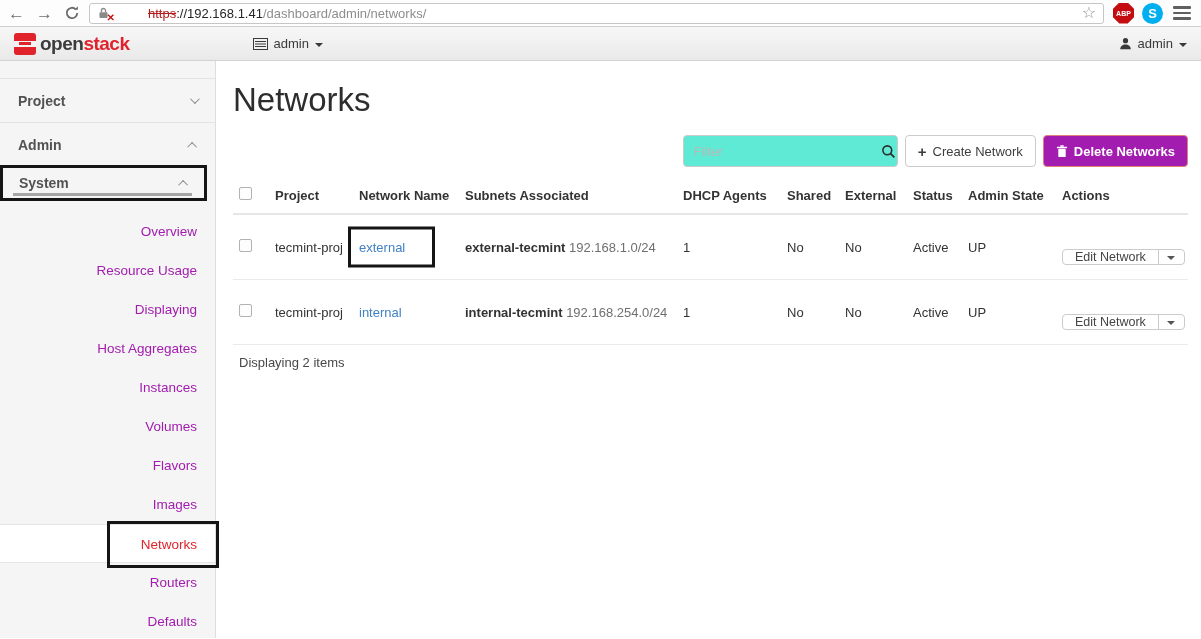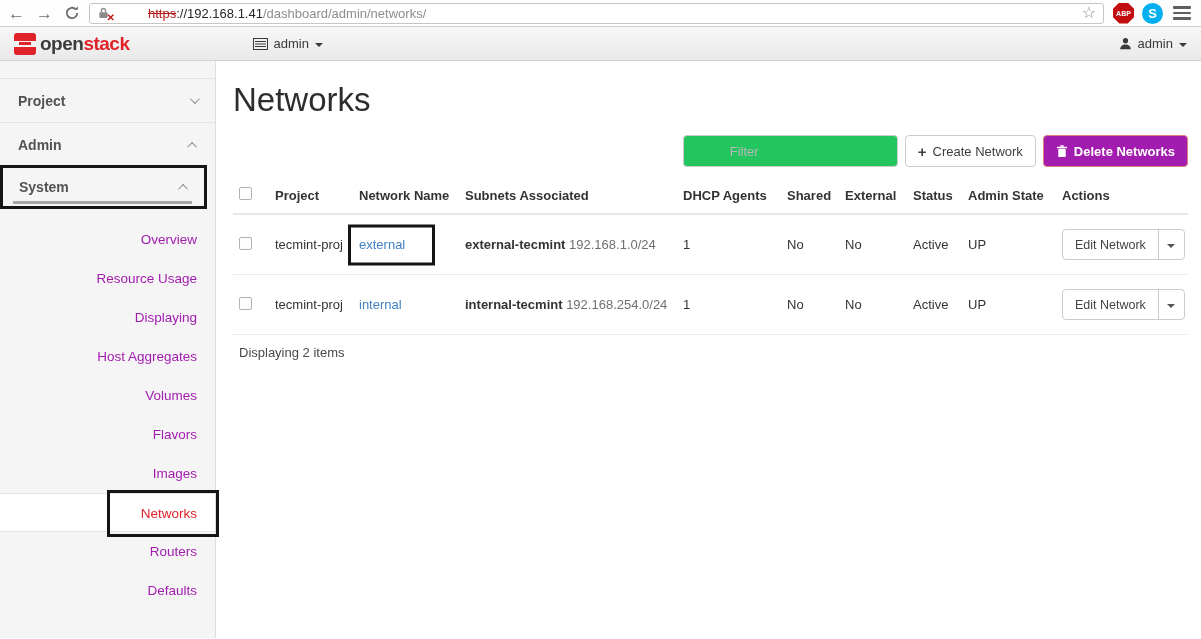--- a/index.html
+++ b/index.html
@@ -47,38 +47,38 @@
   
   .app { display:flex; height:577px; }
   .sidebar { width:216px; background:#f5f5f5; border-right:1px solid #dedede; flex:0 0 auto; }
   .side-strip { height:18px; border-bottom:1px solid #e3e3e3; }
   .side-sec { height:44px; display:flex; align-items:center; justify-content:space-between;
               padding:0 18px; font-size:14px; font-weight:bold; color:#525252; cursor:pointer; }
   .side-sec.bordered { border-bottom:1px solid #e3e3e3; }
   .chev { width:7px; height:7px; border-right:1.6px solid #8a8a8a; border-bottom:1.6px solid #8a8a8a; }
   .chev.down { transform:rotate(45deg) translateY(-2px); }
   .chev.up { transform:rotate(225deg) translateY(-2px); }
-  .system-sec { position:relative; height:44px; border:3px solid #151515; display:flex; align-items:center;
+  .system-sec { position:relative; height:36px; border:3px solid #151515; display:flex; align-items:center;
                 justify-content:space-between; padding:0 16px; font-size:14px; font-weight:bold;
                 color:#525252; cursor:pointer; width:207px; margin-top:-2px; }
   .system-underline { position:absolute; left:10px; right:12px; bottom:2px; height:3px; background:#a6a6a6; }
   .side-list { margin-top:11px; }
   .side-item { height:39px; line-height:39px; text-align:right; padding-right:18px;
                font-size:13.5px; color:#a21caf; cursor:pointer; position:relative; }
   .side-item.active { background:#fff; border-top:1px solid #e5e5e5; border-bottom:1px solid #e5e5e5;
                       color:#e0232b; }
   .net-annot { position:absolute; left:107px; top:-4px; width:112px; height:47px;
                border:3px solid #151515; pointer-events:none; }
 
   
   .main { flex:1; padding:20px 13px 0 17px; background:#fff; }
   .page-title { font-size:33px; font-weight:normal; color:#2d2d2d; margin-bottom:16px; }
   .toolbar { display:flex; justify-content:flex-end; align-items:center; gap:7px; margin-bottom:10px; }
-  .filter { width:215px; height:32px; border:1px solid #cbcbcb; border-radius:4px; background:#22c55e;
-            display:flex; align-items:center; overflow:hidden;padding-left:36px; }
+  .filter { width:215px; height:32px; border:1px solid #cbcbcb; border-radius:4px; background:#5eead4;
+            display:flex; align-items:center; overflow:hidden; }
   .filter input { flex:1; border:none; outline:none; padding:0 10px; font-size:13px; color:#555;
                   font-family:"Liberation Sans",sans-serif; background:transparent; }
   .filter input::placeholder { color:#b9b9b9; }
   .filter .mag { width:34px; display:flex; align-items:center; justify-content:center; cursor:pointer; }
   .btn { height:32px; border-radius:4px; font-size:13px; display:inline-flex; align-items:center;
          gap:6px; padding:0 12px; cursor:pointer; }
   .btn-create { background:#fff; border:1px solid #cbcbcb; color:#3e3e3e; }
   .btn-create .plus { font-weight:bold; font-size:15px; }
   .btn-delete { background:#a21caf; border:1px solid #e07f7a; color:#fff; font-weight:bold; }
 
@@ -87,22 +87,22 @@
                  border-bottom:2px solid #e6e6e6; white-space:nowrap; }
   .nettable td { padding:14px 6px; border-bottom:1px solid #ebebeb; vertical-align:middle; white-space:nowrap; }
   .nettable .cb { width:13px; height:13px; appearance:none; -webkit-appearance:none;
                   border:1px solid #b2b2b2; border-radius:2px; background:#fdfdfd; cursor:pointer; }
   a.netlink { color:#4181c4; text-decoration:none; cursor:pointer; }
   .subname { font-weight:bold; color:#333; } .subcidr { color:#6f6f6f; }
   .ext-cell { position:relative; }
   .ext-annot { position:absolute; left:-5px; top:50%; transform:translateY(-50%); width:87px; height:41px;
                border:3px solid #151515; pointer-events:none; }
   .actions-cell { text-align:right; }
-  .btn-split { display:inline-flex; height:31px; background:#fff; border:1px solid #cbcbcb;
-               border-radius:4px; overflow:hidden; }
+  .btn-split { display:inline-flex; height:16px; background:#fff; border:1px solid #cbcbcb;
+               border-radius:4px; overflow:hidden;margin-top:20px; }
   .btn-split .bmain { padding:0 12px; display:flex; align-items:center; font-size:12.5px; color:#444; cursor:pointer; }
   .btn-split .bcaret { width:26px; border-left:1px solid #cbcbcb; display:flex; align-items:center;
                        justify-content:center; cursor:pointer; }
   .bcaret .caret { border-top-color:#555; }
   .table-footer { padding:10px 6px 0; font-size:13px; color:#484848; }
 </style>
 </head>
 <body>
 
 <div class="chrome">
@@ -174,20 +174,21 @@
     <div class="system-sec">
       <span>System</span>
       <span class="chev up"></span>
       <span class="system-underline"></span>
     </div>
     <div class="side-list">
       <div class="side-item">Overview</div>
       <div class="side-item">Resource Usage</div>
       <div class="side-item">Displaying</div>
       <div class="side-item">Host Aggregates</div>
+      <div class="side-item">Instances</div>
       <div class="side-item">Volumes</div>
       <div class="side-item">Flavors</div>
       <div class="side-item">Images</div>
       <div class="side-item active">
         <span>Networks</span>
         <span class="net-annot"></span>
       </div>
       <div class="side-item">Routers</div>
       <div class="side-item">Defaults</div>
     </div>

